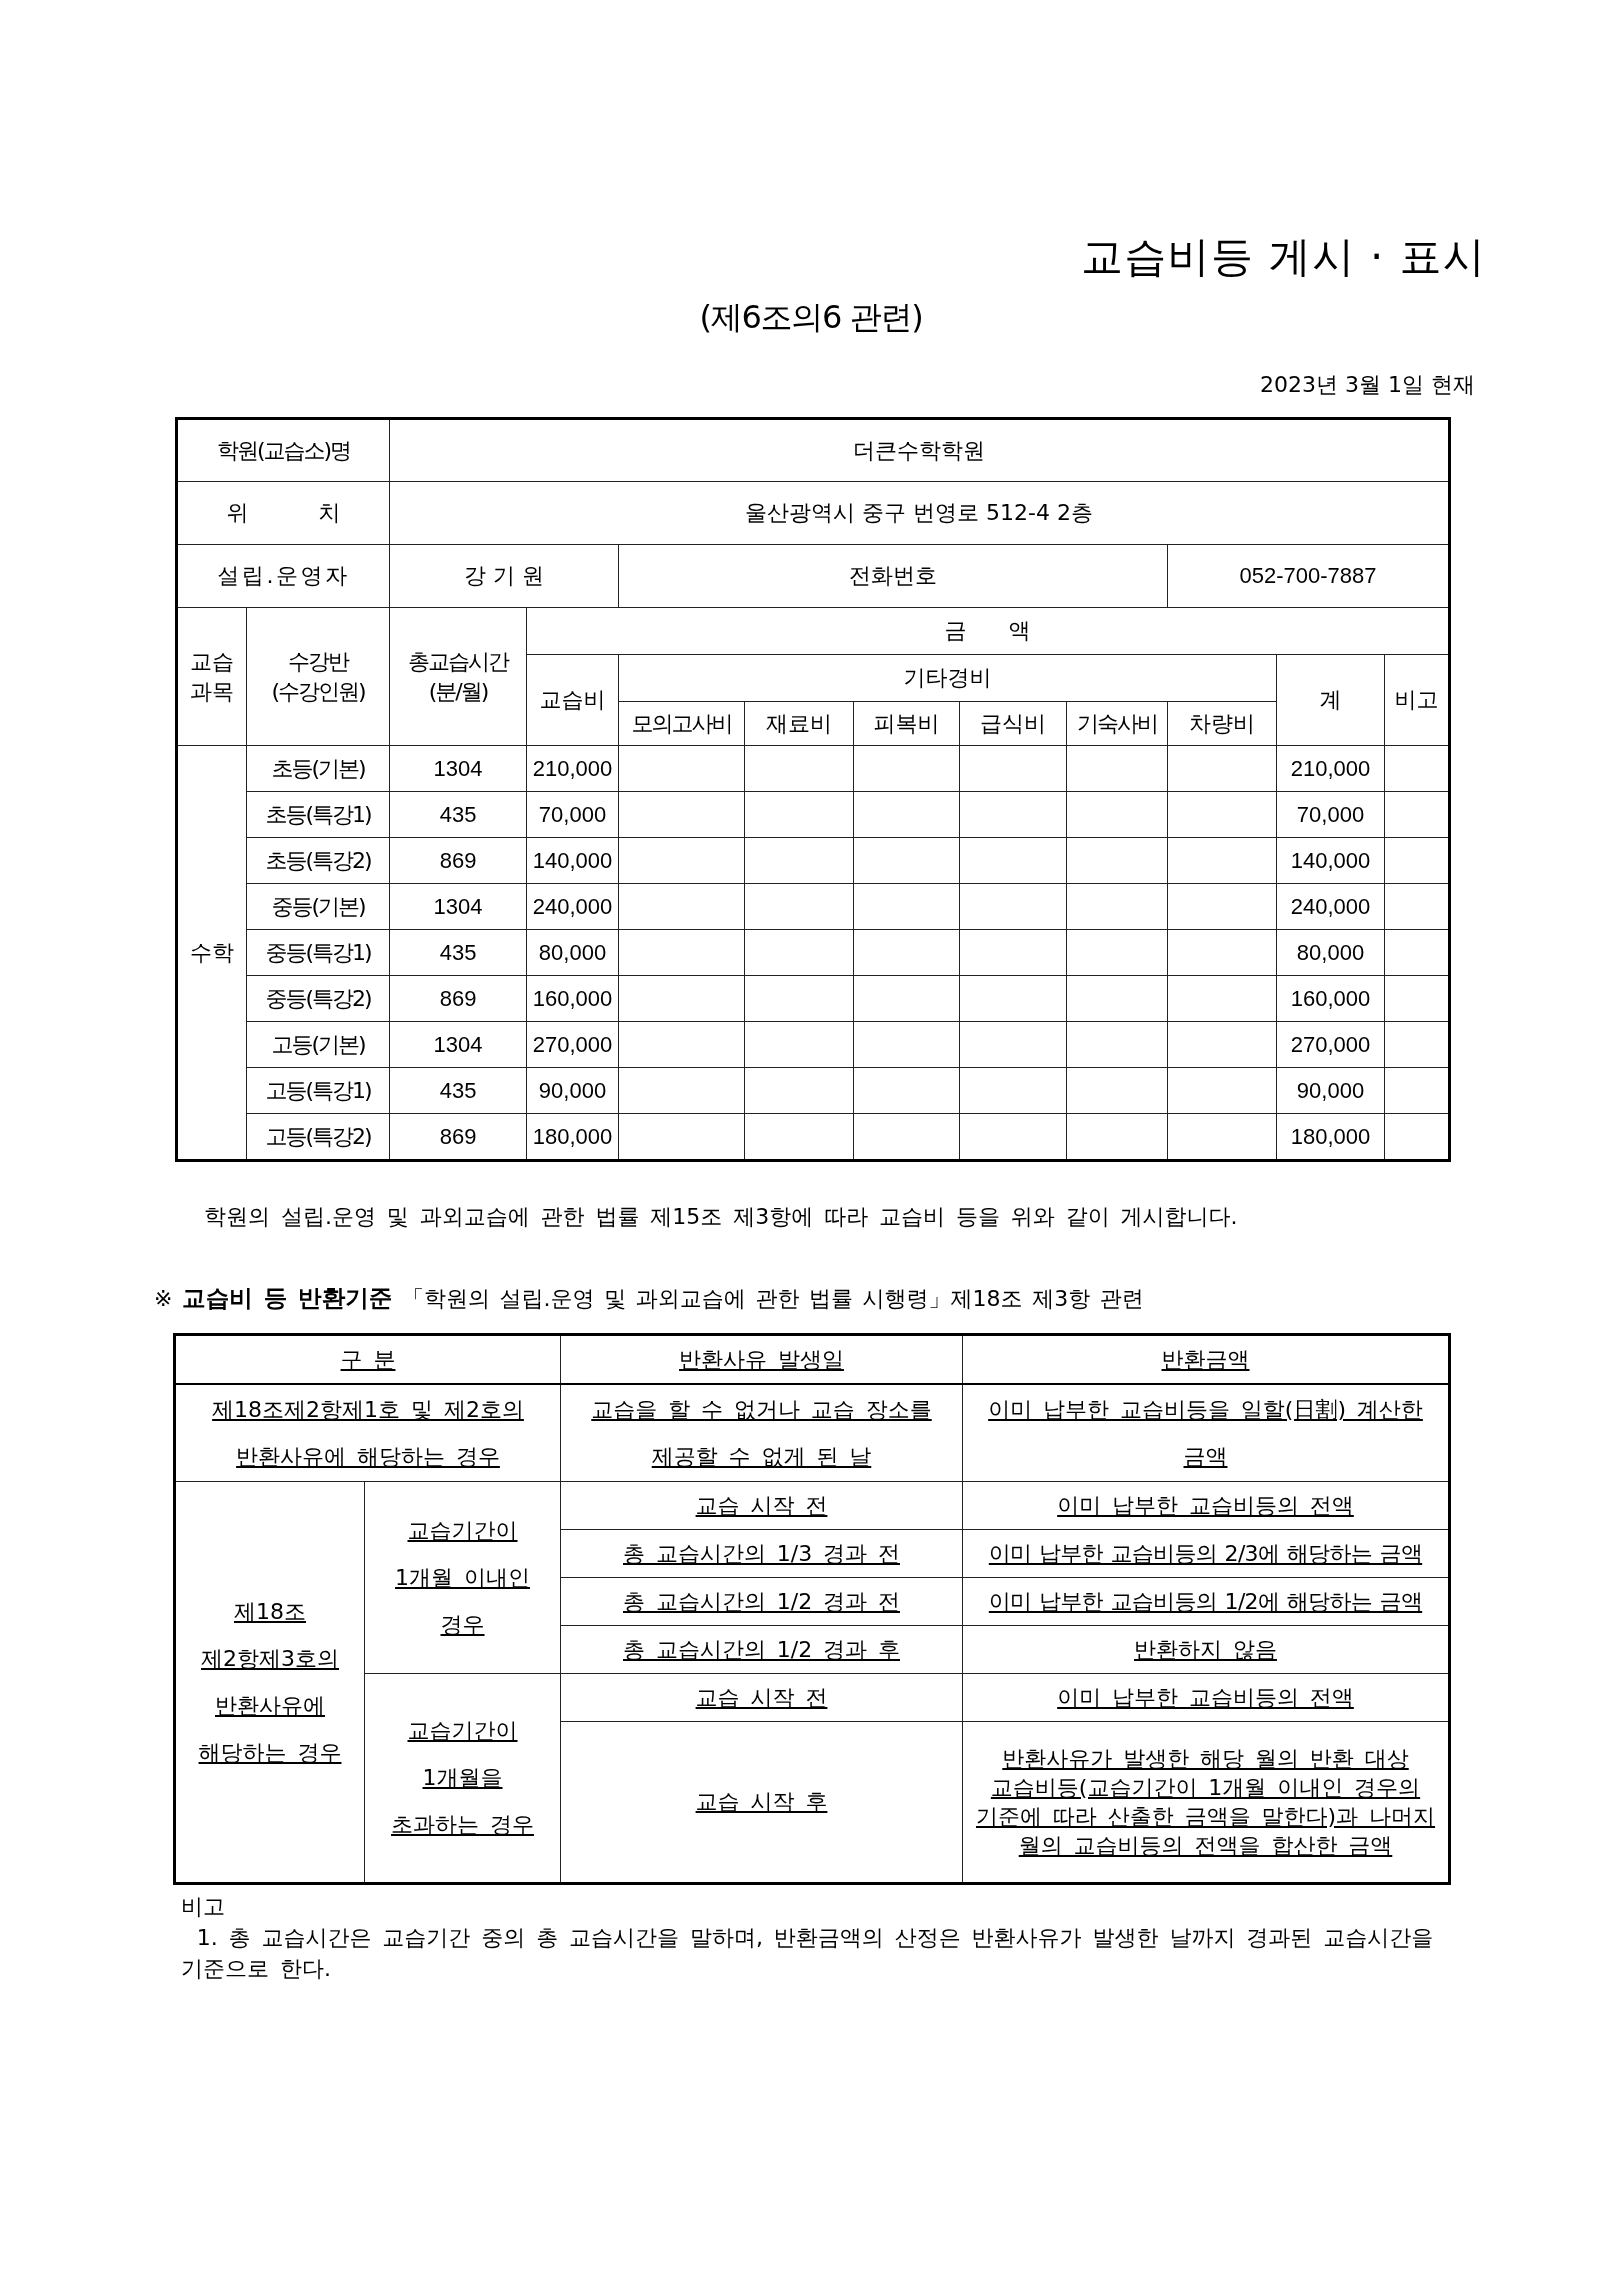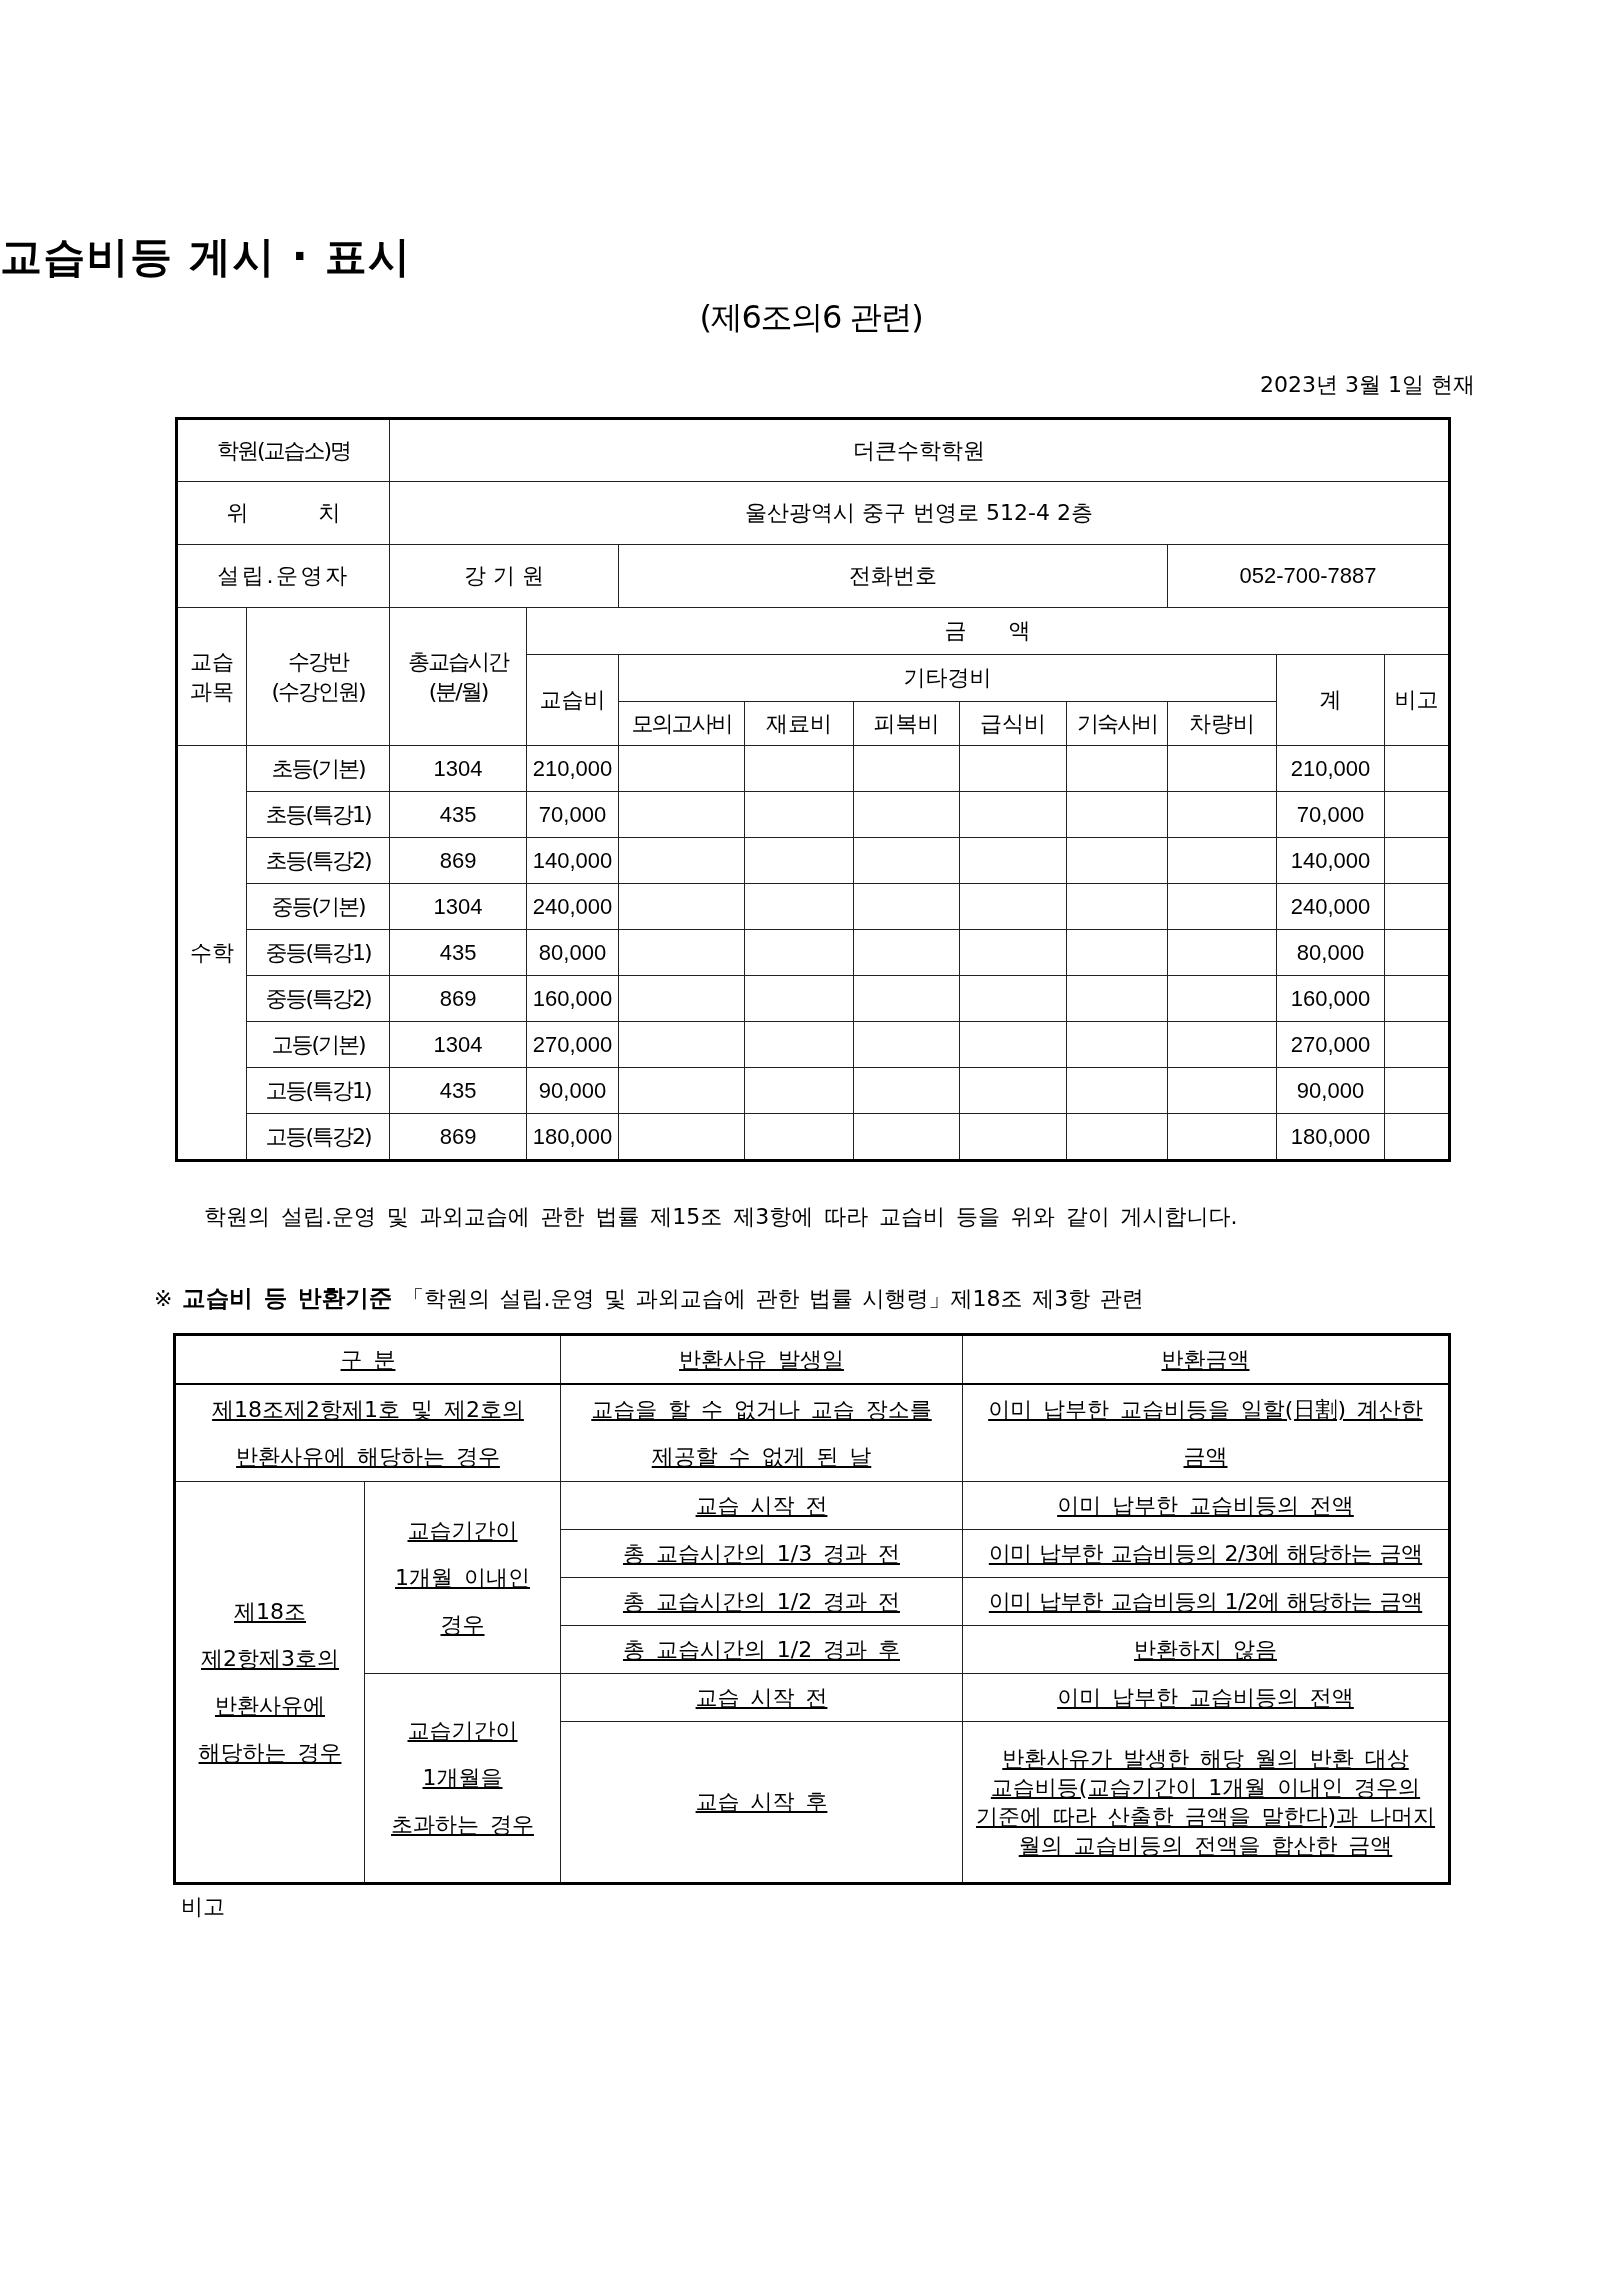--- a/index.html
+++ b/index.html
@@ -1,18 +1,18 @@
 <!DOCTYPE html>
 <html style="font-size:10.5px"><head>
 <meta charset="utf-8">
 <style>
   html, body { margin:0; padding:0; background:#ffffff; }
   body { width:1622px; height:2295px; position:relative; font-family:"DejaVu Sans", "Liberation Sans", sans-serif; color:#000; }
   .abs { position:absolute; }
-  #title { left:0; width:1486px; top:229px; text-align:left; font-size:42px; font-weight:bold; letter-spacing:1.3px; }
+  #title { left:0; width:1486px; top:229px; text-align:right; font-size:42px; font-weight:normal; letter-spacing:1.3px; }
   #subtitle { left:0; width:1622px; top:296px; text-align:center; font-size:32px; letter-spacing:-1.3px; }
   #asof { right:147px; top:370px; font-size:22px; }
 
   table { border-collapse:collapse; table-layout:fixed; }
   td { border:1.3px solid #222; text-align:center; vertical-align:middle; padding:0; font-size:22px; overflow:hidden; }
 
   #fee-table { position:absolute; left:175px; top:417px; width:1273px; border:3.3px solid #000;padding-left:23px; }
   #fee-table td.tight { letter-spacing:-2px; }
   #fee-table .h-row { height:63px; }
   #fee-table .hdr1 { height:47px; }
@@ -270,14 +270,15 @@
       <span>교습비등(교습기간이 1개월 이내인 경우의</span><br>
       <span>기준에 따라 산출한 금액을 말한다)과 나머지</span><br>
       <span>월의 교습비등의 전액을 합산한 금액</span>
     </td>
   </tr>
 </tbody>
   </table>
 
 <div id="remarks" class="abs">
   <div>비고</div>
+  <div class="item">1. 총 교습시간은 교습기간 중의 총 교습시간을 말하며, 반환금액의 산정은 반환사유가 발생한 날까지 경과된 교습시간을 기준으로 한다.</div>
 </div>
 
 
 </body></html>

